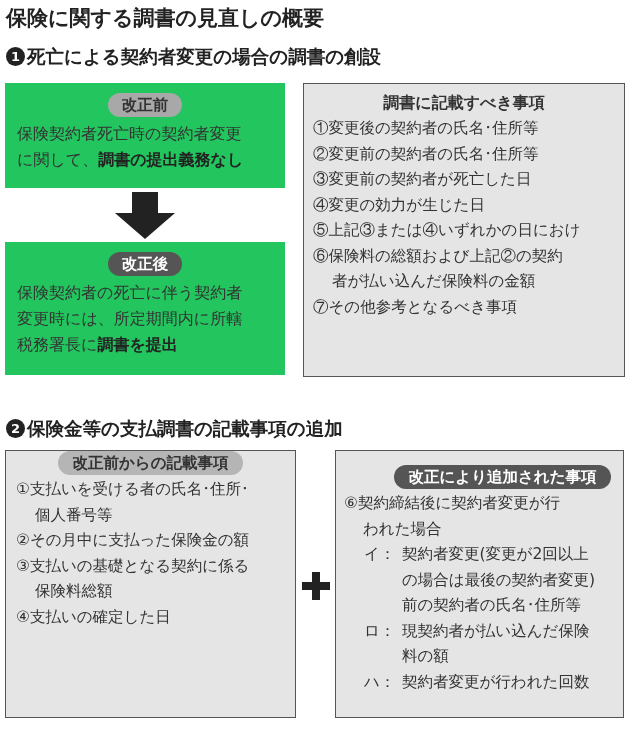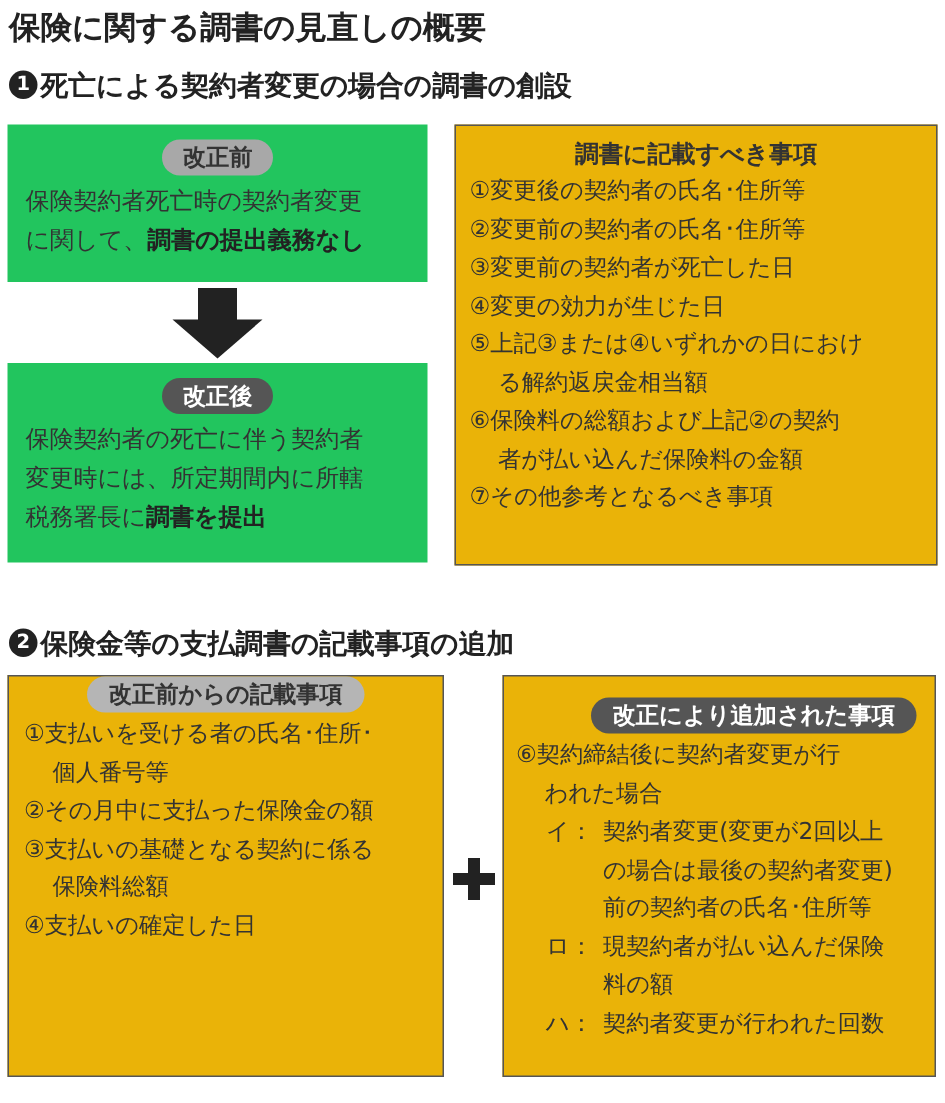--- a/index.html
+++ b/index.html
@@ -20,21 +20,21 @@
     .num-circle {
       display: inline-flex; align-items: center; justify-content: center;
       width: 19px; height: 19px; border-radius: 50%;
       background: #222; color: #fff; font-size: 13px; font-weight: bold;
       margin-right: 2px;
     }
     .gray-box {
       background: #22c55e;
     }
     .light-box {
-      background: #eab308; border: 1.5px solid #555;
+      background: #e5e5e5; border: 1.5px solid #555;
       box-sizing: border-box;
     }
     .pill {
       display: inline-block; border-radius: 14px; padding: 1px 14px;
       font-size: 15.5px; font-weight: bold; line-height: 22px;
     }
     .pill-light { background: #a8a8a8; color: #333; }
     .pill-dark { background: #555; color: #fff; }
     .center { text-align: center; }
     .body-text { font-size: 16px; line-height: 26px; color: #333; }
@@ -80,27 +80,26 @@
   </div>
   <div class="body-text" style="padding-left:12px; margin-top:4px;">
     <div>保険契約者の死亡に伴う契約者</div>
     <div>変更時には、所定期間内に所轄</div>
     <div><span>税務署長に</span><span class="bold">調書を提出</span></div>
   </div>
 </div>
 
 <div class="abs light-box" style="left:303px; top:83px; width:322px; height:294px;">
   <div class="center" style="margin-top:7px; font-size:16px; font-weight:bold; color:#333; line-height:24px;">調書に記載すべき事項</div>
-  <div style="padding-left:9px; margin-top:0px;">
+  <div style="padding-left:9px; margin-top:0px;font-family:Liberation Serif, serif;">
     <div class="list-item">①変更後の契約者の氏名･住所等</div>
     <div class="list-item">②変更前の契約者の氏名･住所等</div>
     <div class="list-item">③変更前の契約者が死亡した日</div>
     <div class="list-item">④変更の効力が生じた日</div>
     <div class="list-item">⑤上記③または④いずれかの日におけ</div>
-    <div class="list-item indent">る解約返戻金相当額</div>
     <div class="list-item">⑥保険料の総額および上記②の契約</div>
     <div class="list-item indent">者が払い込んだ保険料の金額</div>
     <div class="list-item">⑦その他参考となるべき事項</div>
   </div>
 </div>
 
 <div class="abs section-heading" style="left:6px; top:416px;">
   <span class="num-circle">2</span>
   <span>保険金等の支払調書の記載事項の追加</span>
 </div>

